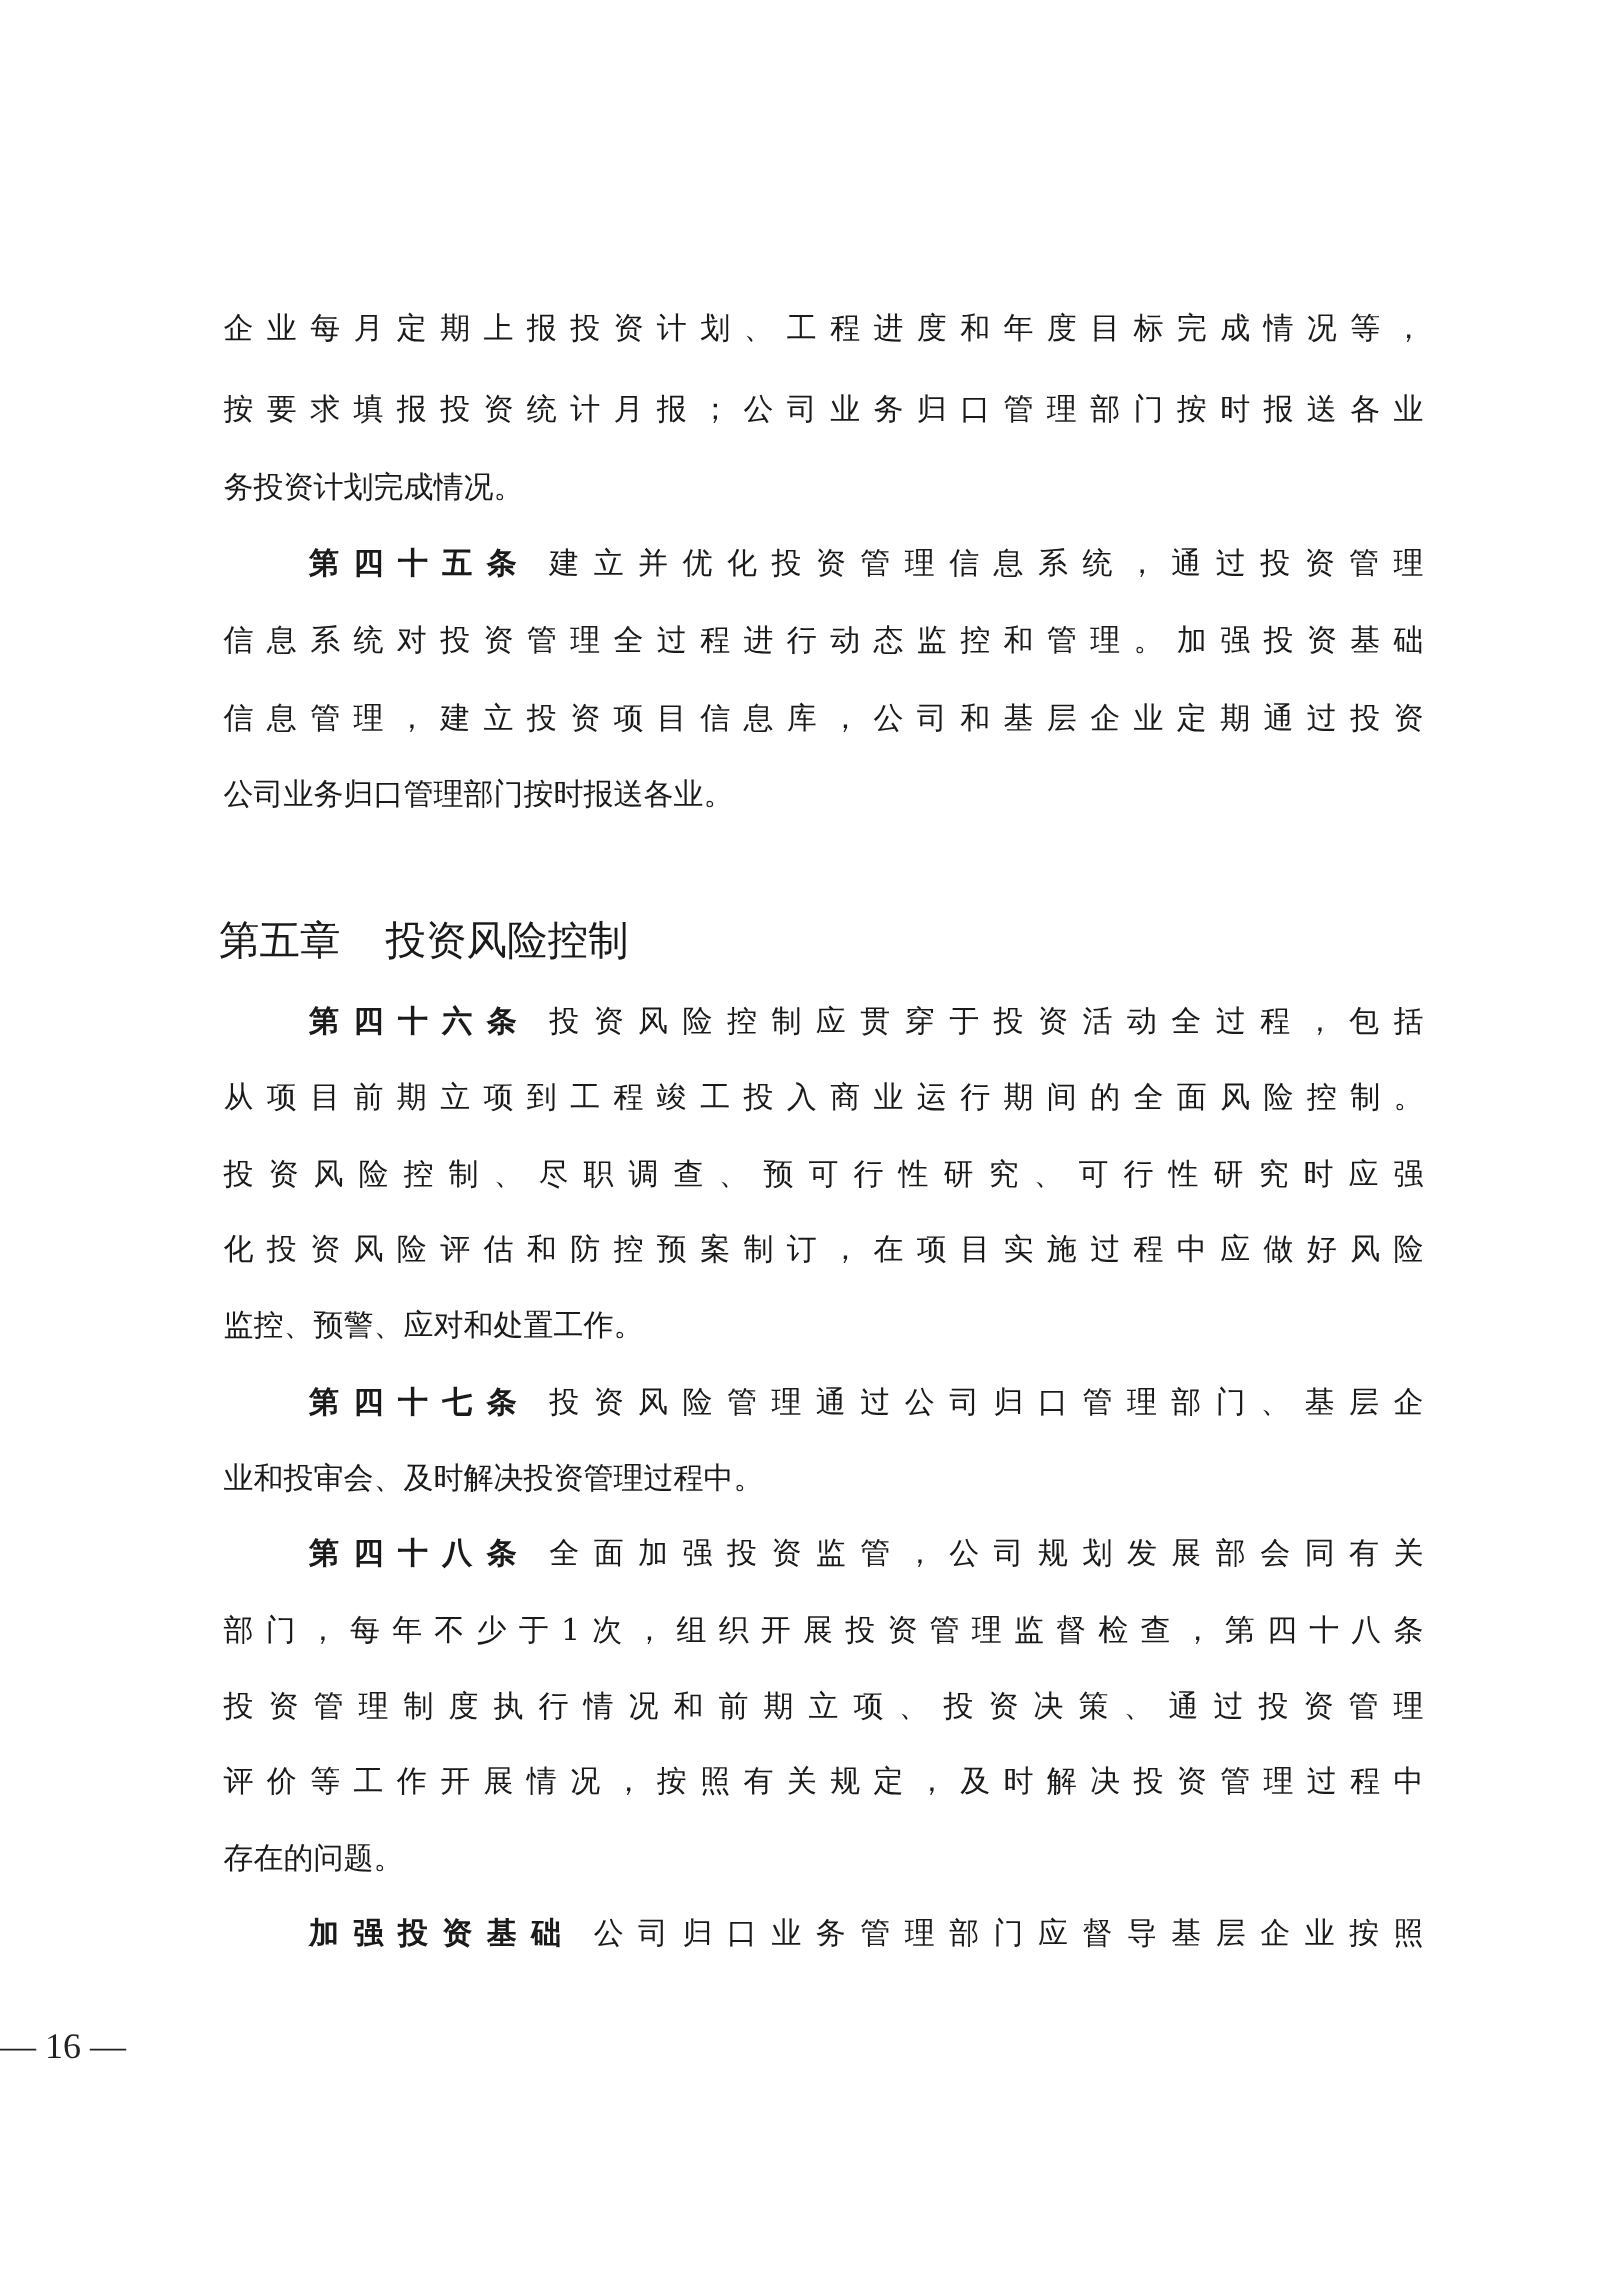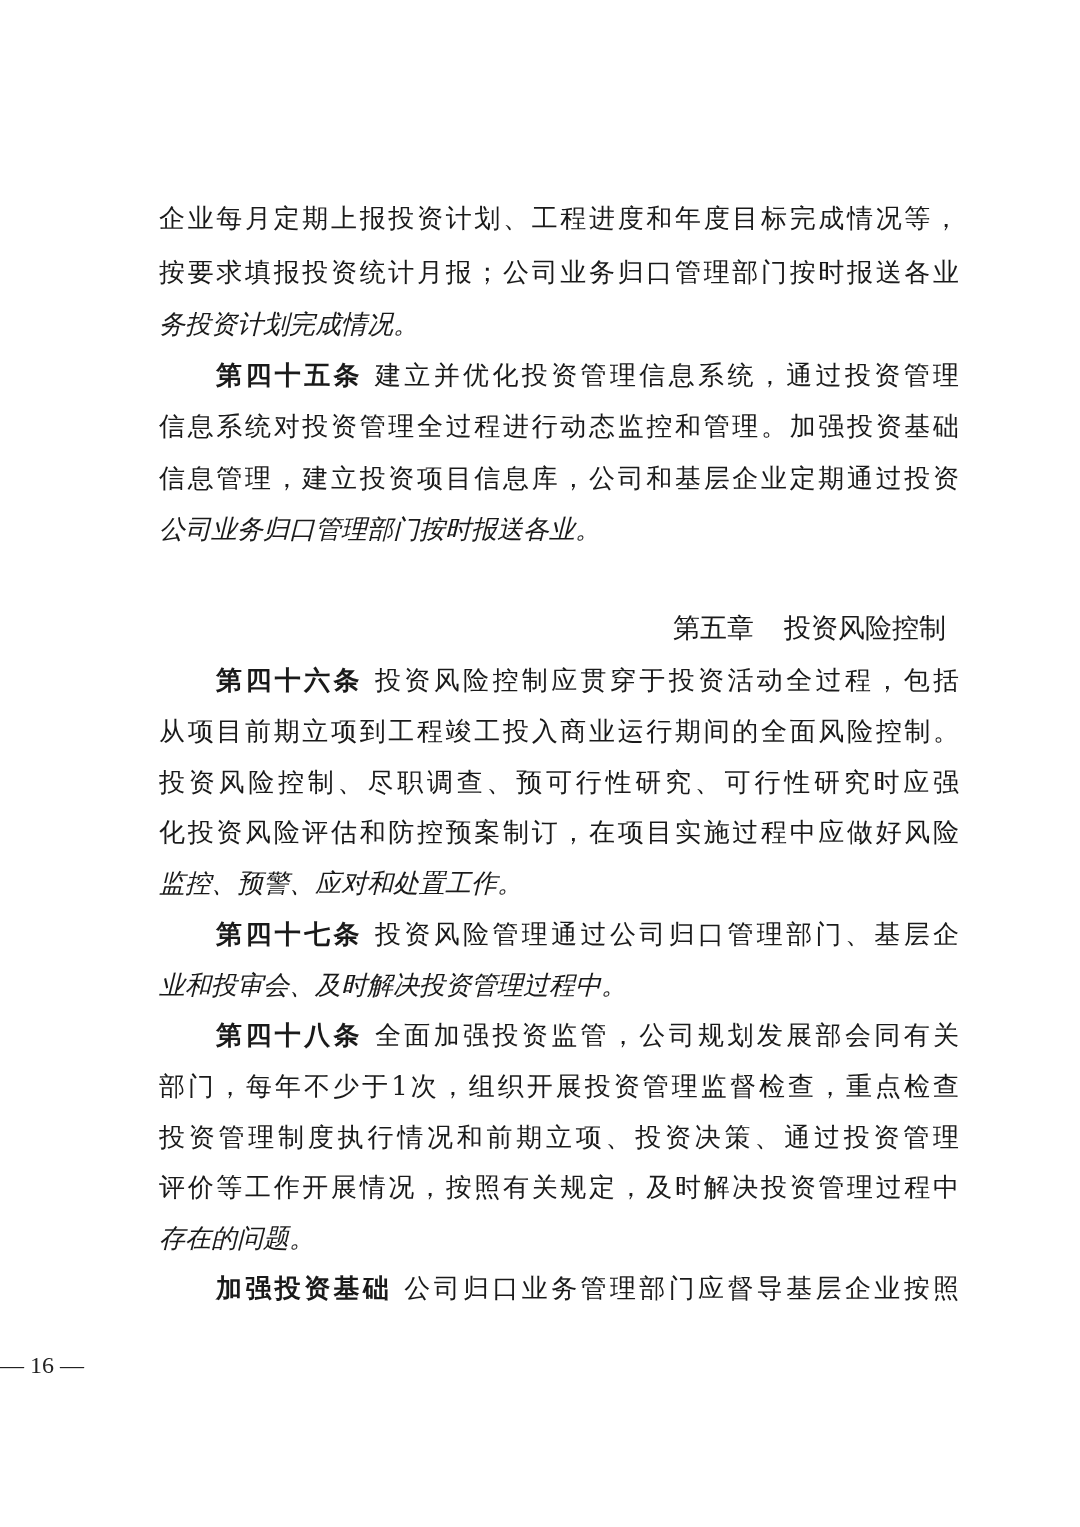--- a/index.html
+++ b/index.html
@@ -1,24 +1,24 @@
 <!DOCTYPE html>
 <html><head>
 <meta charset="utf-8">
 <style>
   html, body { margin: 0; padding: 0; background: #ffffff; }
   body { width: 1080px; height: 1527px; position: relative; overflow: hidden;
          font-family: "DejaVu Serif", "Liberation Serif", serif; color: #1a1a1a; }
   .page { position: absolute; left: 146px; top: 0; width: 800px; }
-  .line { position: absolute; left: 13px; width: 800px; height: 52px; line-height: 52px;
-          font-size: 26px; white-space: nowrap; text-align: justify; text-align-last: justify; }
-  .line.last { text-align-last: left; font-style: italic; }
+  .line { position: absolute; left: 3px; width: 800px; height: 52px; line-height: 52px;
+          font-size: 20px; white-space: nowrap; text-align: justify; text-align-last: justify; }
+  .line.last { text-align-last: left; }
   .indent { padding-left: 57px; width: 743px; }
   .art { font-weight: bold; margin-right: 12px; font-family: "DejaVu Sans", sans-serif; }
-  .chapter { position: absolute; left: 0; width: 800px; text-align: right; font-size: 27px;
+  .chapter { position: absolute; left: 0; width: 800px; text-align: left; font-size: 27px;
              font-family: "DejaVu Sans", sans-serif; height: 52px; line-height: 52px; }
   .chapter .gap { display: inline-block; width: 30px; }
   .footer { position: absolute; top: 1352px; left: 0; width: 1080px; text-align: left;
             font-size: 24px; font-family: "Liberation Serif", serif; color: #222; }
 </style>
 </head>
 <body>
 
 <div class="page">
 
@@ -46,21 +46,21 @@
   <div class="line last" style="top:857px">监控、预警、应对和处置工作。</div>
 
   <div class="line indent" style="top:908px">
     <span class="art">第四十七条</span><span>投资风险管理通过公司归口管理部门、基层企</span>
   </div>
   <div class="line last" style="top:959px">业和投审会、及时解决投资管理过程中。</div>
 
   <div class="line indent" style="top:1009px">
     <span class="art">第四十八条</span><span>全面加强投资监管，公司规划发展部会同有关</span>
   </div>
-  <div class="line" style="top:1060px">部门，每年不少于1次，组织开展投资管理监督检查，重点检查</div>
+  <div class="line" style="top:1060px">部门，每年不少于1次，组织开展投资管理监督检查，第四十八条</div>
   <div class="line" style="top:1111px">投资管理制度执行情况和前期立项、投资决策、通过投资管理</div>
   <div class="line" style="top:1161px">评价等工作开展情况，按照有关规定，及时解决投资管理过程中</div>
   <div class="line last" style="top:1212px">存在的问题。</div>
 
   <div class="line indent" style="top:1262px">
     <span class="art">加强投资基础</span><span>公司归口业务管理部门应督导基层企业按照</span>
   </div>
 </div>
 
 <div class="footer">— 16 —</div>

